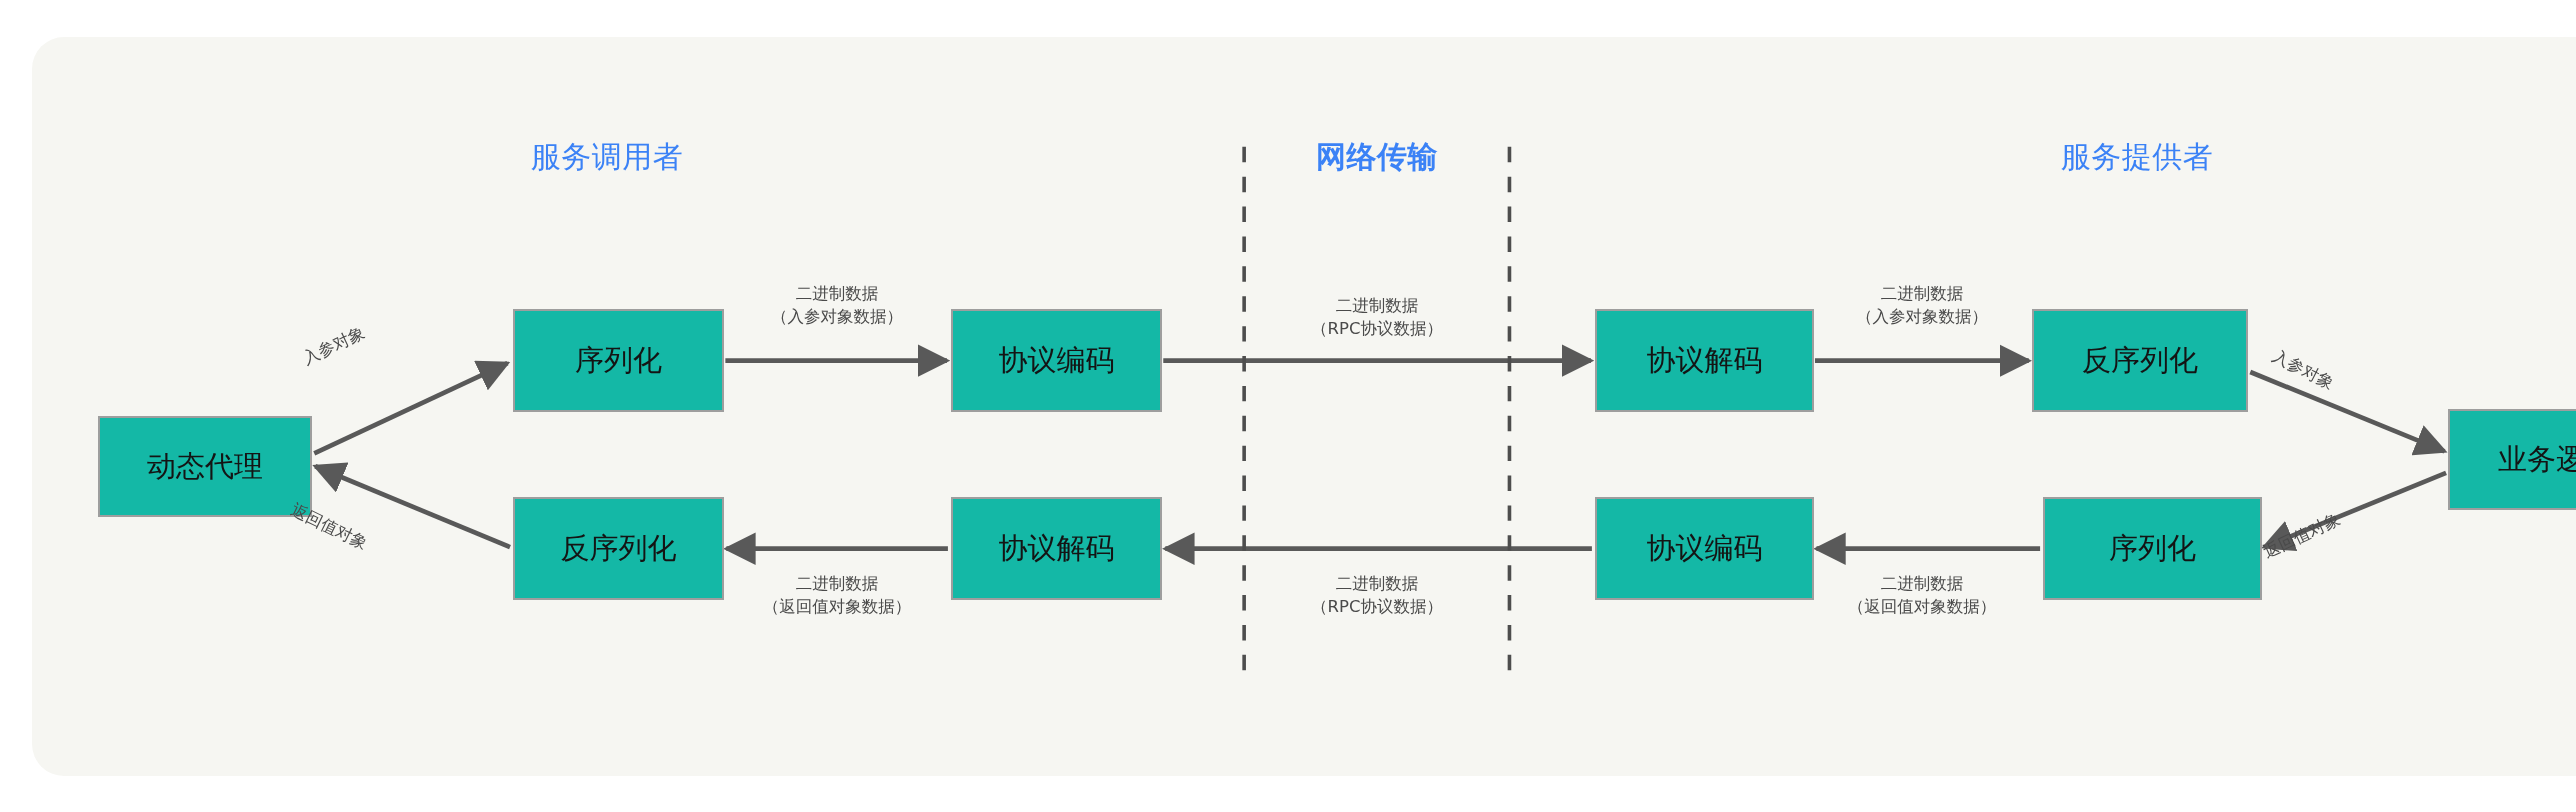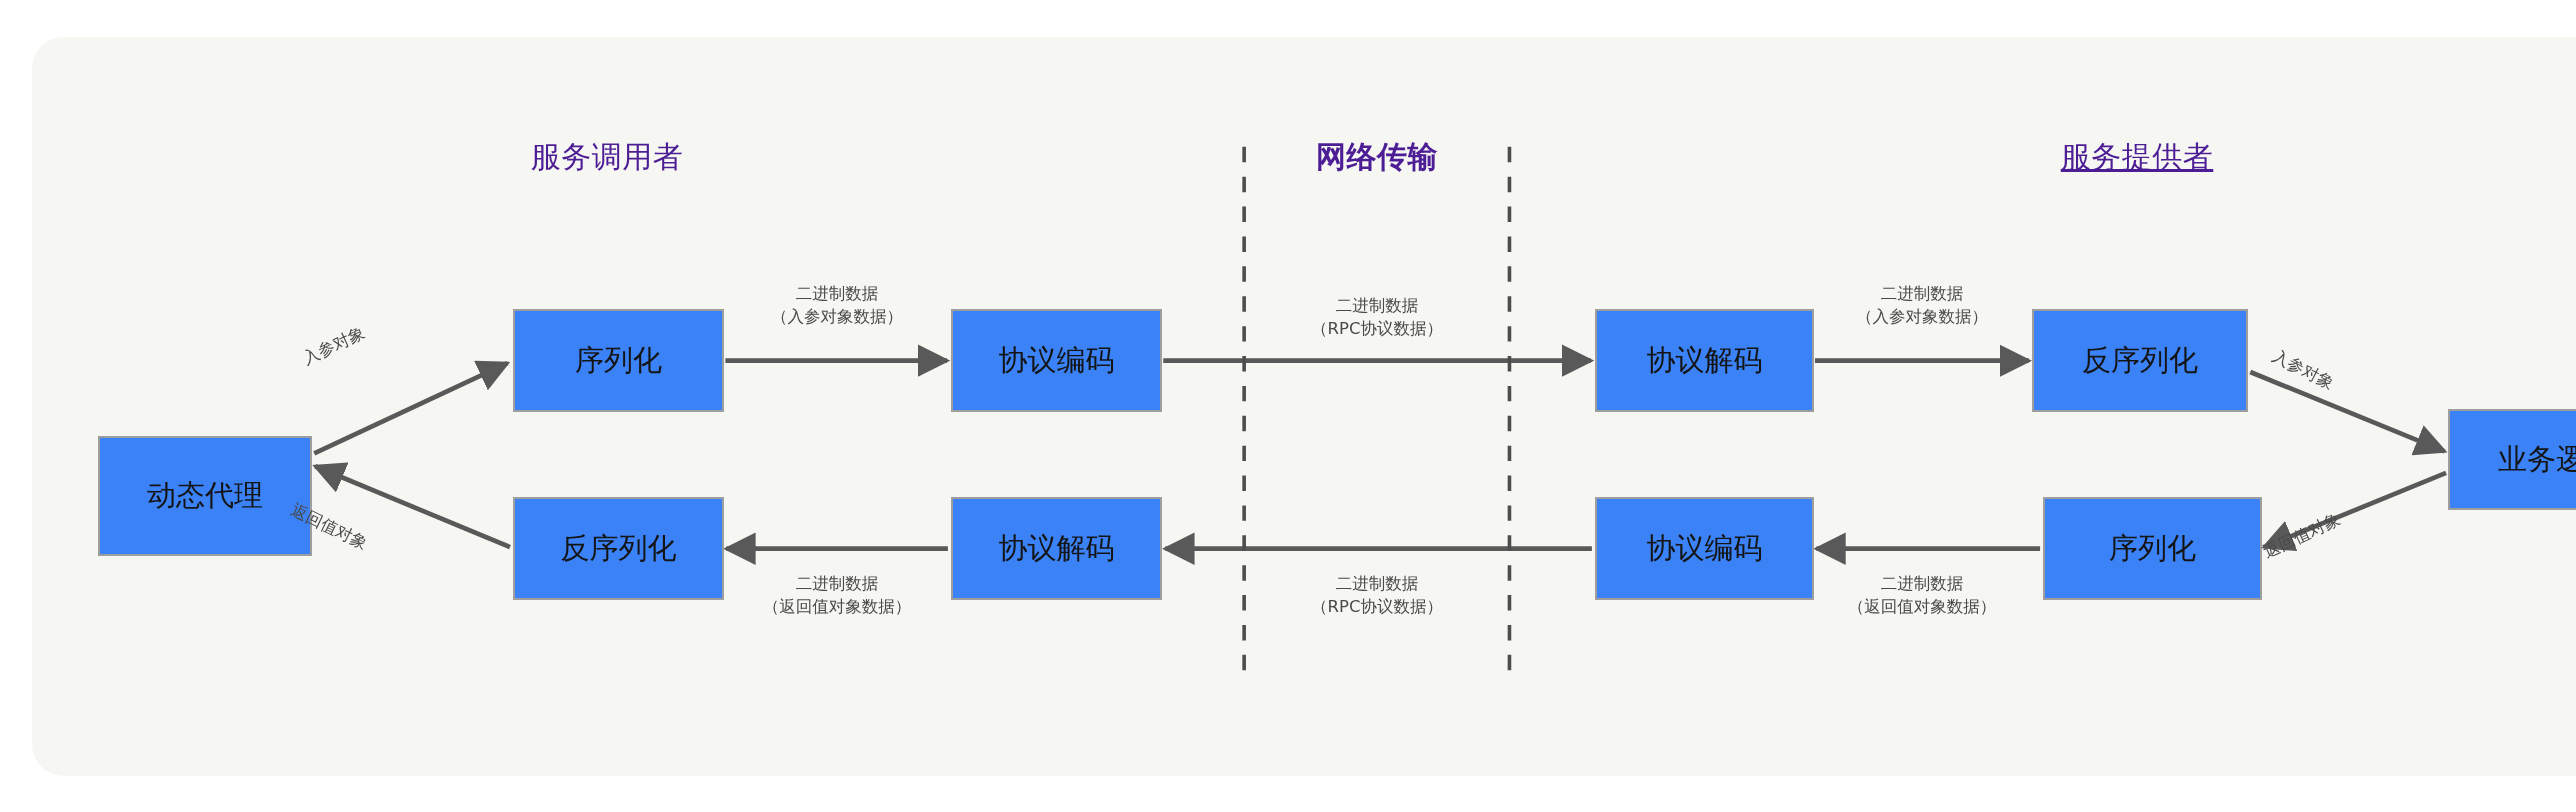--- a/index.html
+++ b/index.html
@@ -1,21 +1,21 @@
 <!DOCTYPE html>
 <html style="font-size:8.2px"><head>
 <meta charset="utf-8">
 <style>
   html,body{margin:0;padding:0;background:#ffffff;}
   body{width:2750px;height:813px;font-family:"DejaVu Sans","Liberation Sans",sans-serif;}
   #stage{position:relative;width:2750px;height:813px;overflow:hidden;background:#ffffff;}
   #canvas{position:absolute;left:32px;top:37px;width:2686px;height:739px;background:#f6f6f2;border-radius:32px;}
-  .lane-title{position:absolute;font-size:30px;color:#4c1d95;font-weight:400;white-space:nowrap;
+  .lane-title{position:absolute;font-size:30px;color:#3b82f6;font-weight:400;white-space:nowrap;
     transform:translateX(-50%);letter-spacing:0.5px;}
-  .node{position:absolute;background:#3b82f6;border:2.6px solid #9e9e9e;box-sizing:border-box;
+  .node{position:absolute;background:#14b8a6;border:2.6px solid #9e9e9e;box-sizing:border-box;
     display:flex;align-items:center;justify-content:center;color:#141414;font-size:29px;white-space:nowrap;}
   .edge-label{position:absolute;color:#4a4a4a;font-size:16.5px;line-height:1.38;text-align:center;
     white-space:nowrap;transform:translateX(-50%);}
   .edge-label.two{line-height:1.42;}
   .rot-label{position:absolute;color:#4a4a4a;font-size:16.5px;white-space:nowrap;transform-origin:50% 50%;}
   svg#wires{position:absolute;left:0;top:0;width:2750px;height:813px;overflow:visible;}
 </style>
 </head>
 <body>
 
@@ -43,23 +43,23 @@
       <line x1="990" y1="1062" x2="612" y2="905"></line>
     </g>
     <g stroke="#4d4d4d" stroke-width="7" stroke-dasharray="30 28" fill="none">
       <line x1="2415" y1="285" x2="2415" y2="1325"></line>
       <line x1="2930" y1="285" x2="2930" y2="1325"></line>
     </g>
   </svg>
 
   <div class="lane-title" style="left:607px;top:137px;">服务调用者</div>
   <div class="lane-title" style="left:1377px;top:137px;font-weight:bold;">网络传输</div>
-  <div class="lane-title" style="left:2137px;top:137px;text-decoration:underline;">服务提供者</div>
+  <div class="lane-title" style="left:2137px;top:137px;">服务提供者</div>
 
-  <div class="node" style="left:98px;top:436px;width:214px;height:120px;">动态代理</div>
+  <div class="node" style="left:98px;top:416px;width:214px;height:101px;">动态代理</div>
   <div class="node" style="left:513px;top:309px;width:211px;height:103px;">序列化</div>
   <div class="node" style="left:951px;top:309px;width:211px;height:103px;">协议编码</div>
   <div class="node" style="left:1595px;top:309px;width:219px;height:103px;">协议解码</div>
   <div class="node" style="left:2032px;top:309px;width:216px;height:103px;">反序列化</div>
   <div class="node" style="left:2448px;top:409px;width:216px;height:101px;">业务逻辑</div>
   <div class="node" style="left:513px;top:497px;width:211px;height:103px;">反序列化</div>
   <div class="node" style="left:951px;top:497px;width:211px;height:103px;">协议解码</div>
   <div class="node" style="left:1595px;top:497px;width:219px;height:103px;">协议编码</div>
   <div class="node" style="left:2043px;top:497px;width:219px;height:103px;">序列化</div>
 

